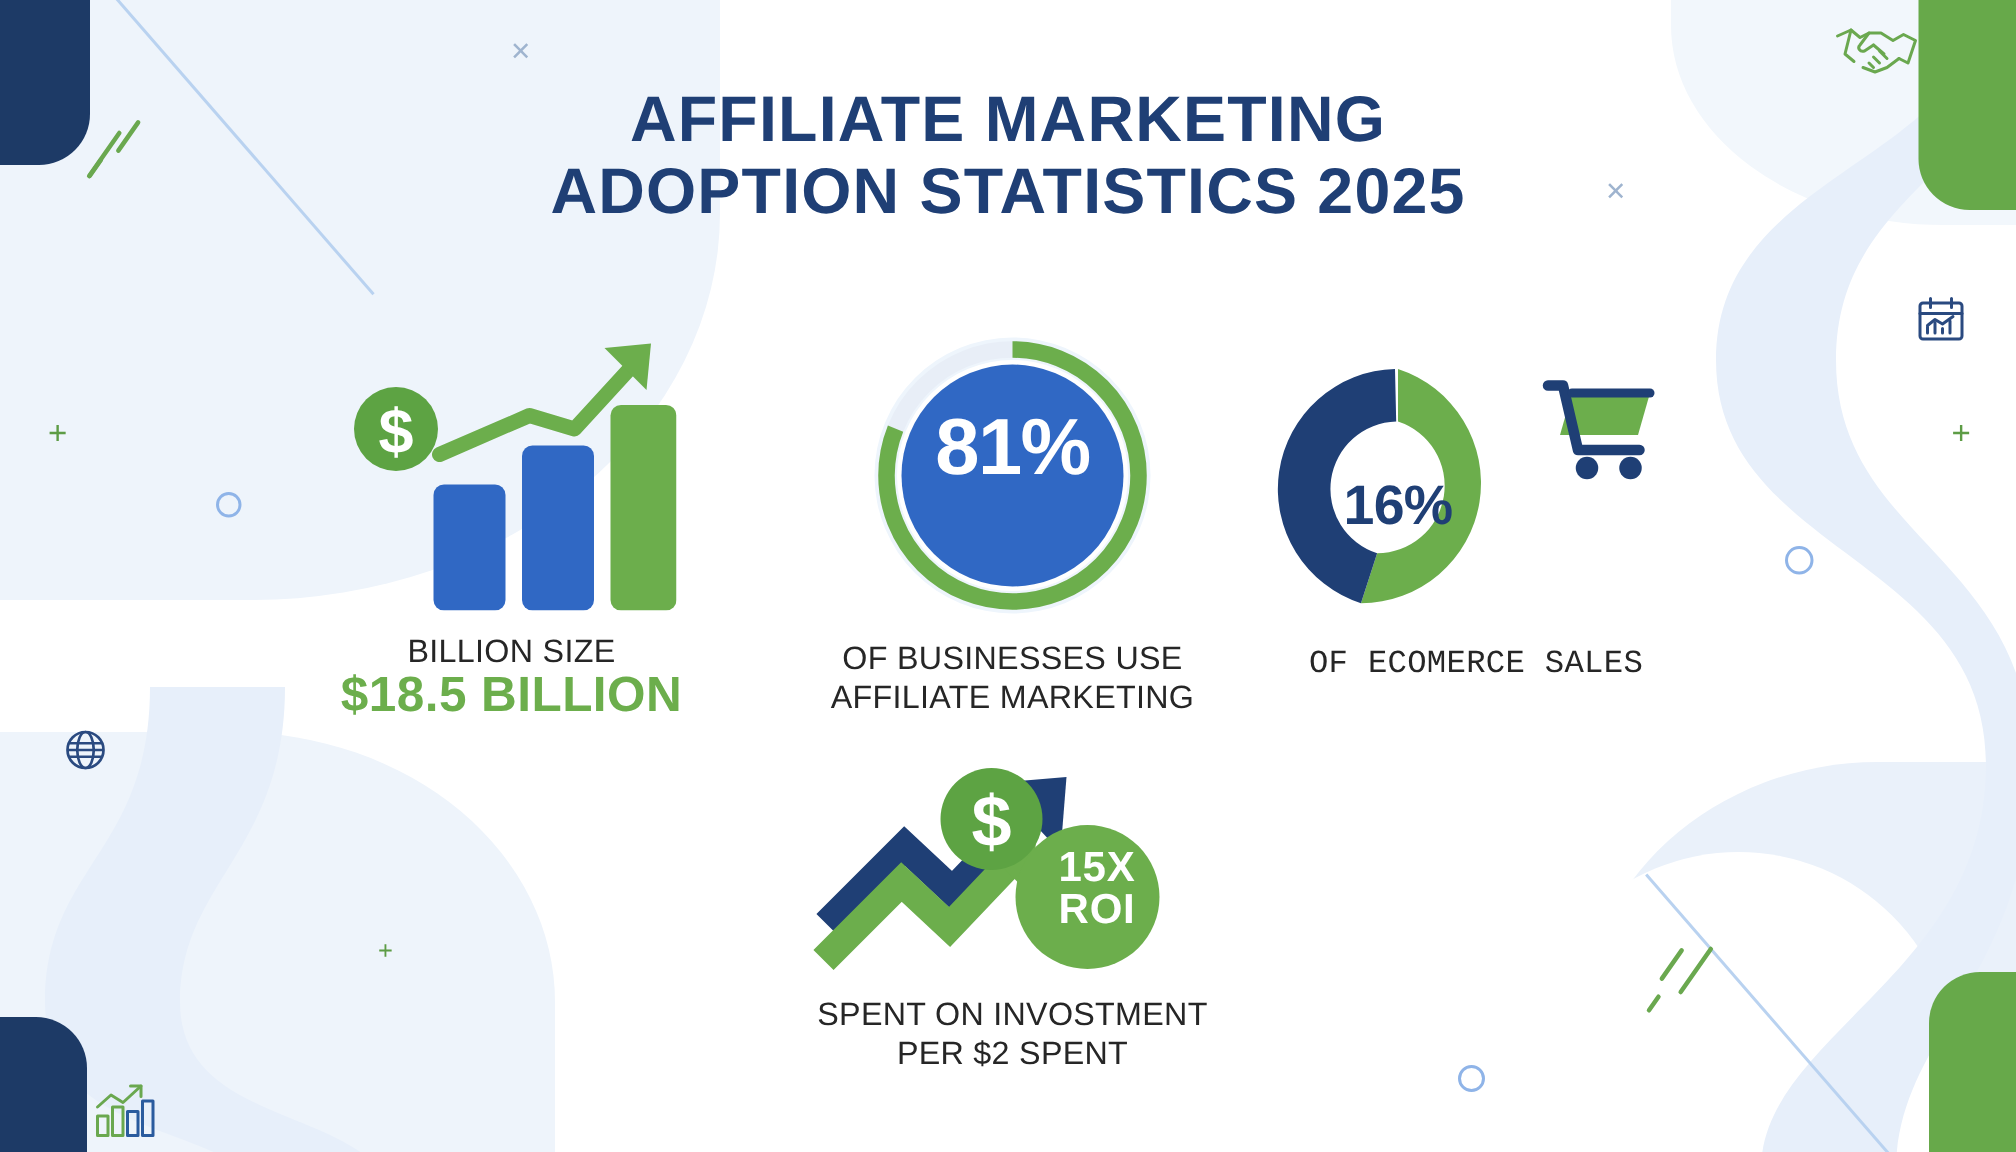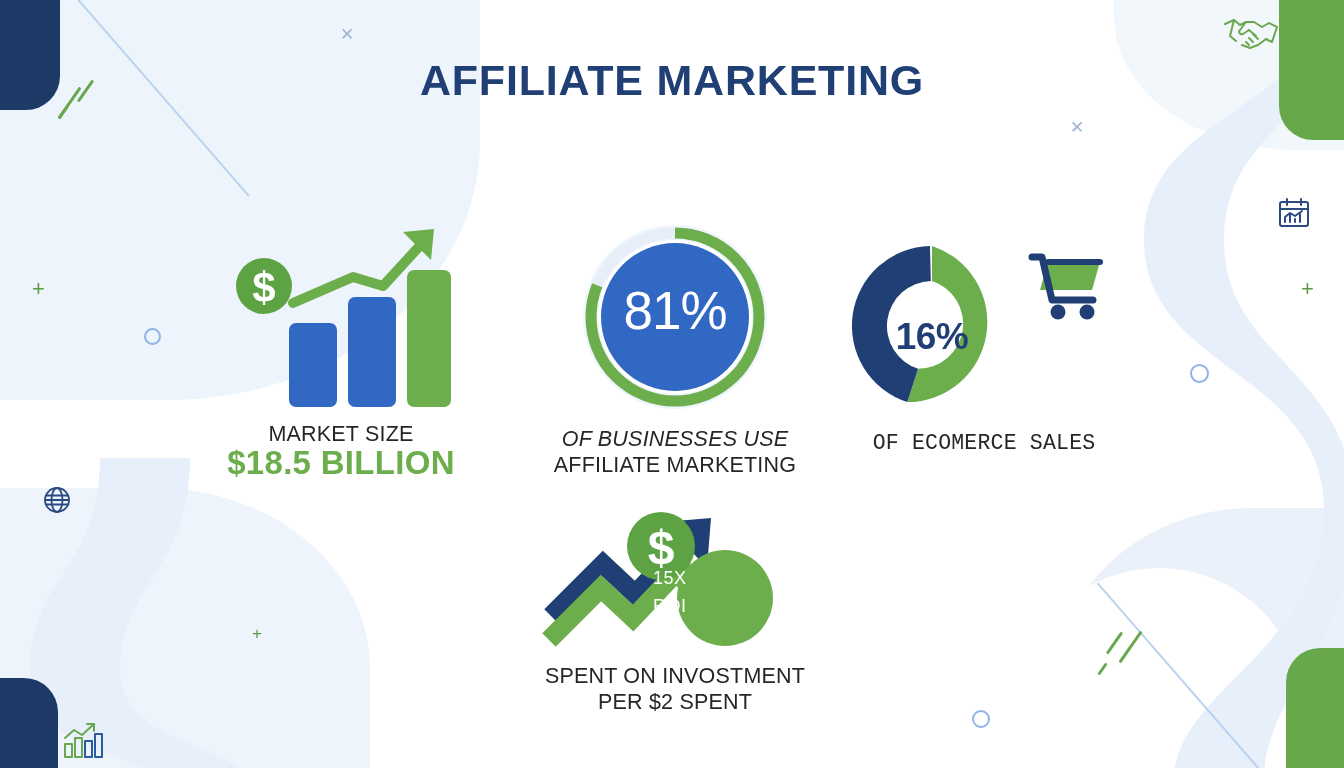--- a/index.html
+++ b/index.html
@@ -191,48 +191,48 @@
   .icon-holder {
     position: relative;
     width: 100%;
     display: flex;
     justify-content: center;
   }
 
   .pct-text-81 {
     position: absolute;
     left: 0; right: 0;
-    top: 58px;
+    top: 46px;
     color: #ffffff;
-    font-weight: normal;
+    font-weight: bold;
     font-size: 53px;
     letter-spacing: -1px;
     font-family: "Liberation Sans", sans-serif;
   }
   .pct-text-16 {
     position: absolute;
     left: 0; right: 0;
     top: 78px;
     color: #1f3f75;
     font-weight: bold;
     font-size: 37px;
     letter-spacing: -0.5px;
     font-family: "Liberation Sans", sans-serif;
   }
   .roi-badge-text {
     position: absolute;
     left: 148px;
     top: 52px;
     width: 104px;
     color: #ffffff;
-    font-weight: normal;
-    font-size: 18px;
+    font-weight: bold;
+    font-size: 28px;
     line-height: 28px;
     letter-spacing: 0.5px;
-    text-align: left;
+    text-align: right;
     font-family: "Liberation Sans", sans-serif;
   }
 </style>
 </head>
 <body>
 
 <div id="canvas">
 
   <div class="bg-layer">
 
@@ -318,20 +318,21 @@
         <rect x="23" y="19" width="7" height="16"></rect>
         <rect x="33" y="12" width="7" height="23"></rect>
       </g>
     </svg>
   </div>
 
   <div class="content">
 
     <div class="title-block">
       <div class="title-line">AFFILIATE MARKETING</div>
+      <div class="title-line">ADOPTION STATISTICS 2025</div>
     </div>
 
     <div class="stat" id="stat-market">
       <div class="icon-holder">
         <svg width="220" height="185" viewBox="0 0 220 185">
 
           <rect x="58" y="101" width="48" height="84" rx="7" fill="#3068c4"></rect>
           <rect x="117" y="75" width="48" height="110" rx="7" fill="#3068c4"></rect>
           <rect x="176" y="48" width="44" height="137" rx="7" fill="#6cae4c"></rect>
 
@@ -341,39 +342,39 @@
             <path d="M62 81 L122 55 L152 64 L196 16" stroke="#6cae4c" stroke-width="10" fill="none" stroke-linecap="round" stroke-linejoin="round"></path>
             <path d="M172 10 L203 7 L200 38 Z" fill="#6cae4c"></path>
           </g>
 
           <g>
             <circle cx="33" cy="64" r="28" fill="#5da343"></circle>
             <text x="33" y="80" text-anchor="middle" fill="#ffffff" font-family="Liberation Sans, sans-serif" font-size="42" font-weight="bold">$</text>
           </g>
         </svg>
       </div>
-      <div class="stat-label" style="margin-top:14px;">MARKET SIZE</div>
+      <div class="stat-label" style="margin-top:14px;">BILLION SIZE</div>
       <div class="stat-value-green">$18.5 BILLION</div>
     </div>
 
     <div class="stat" id="stat-businesses">
       <div class="icon-holder" style="position:relative; height:188px;">
         <svg width="190" height="190" viewBox="0 0 190 190">
 
           <circle cx="95" cy="95" r="92" fill="#eef5fc"></circle>
 
           <circle cx="95" cy="95" r="84" fill="none" stroke="#e8eef7" stroke-width="11"></circle>
           <circle cx="95" cy="95" r="84" fill="none" stroke="#6cae4c" stroke-width="11" stroke-dasharray="427.7 528.0" stroke-dashoffset="0" transform="rotate(-90 95 95)" stroke-linecap="butt"></circle>
 
           <circle cx="95" cy="95" r="77" fill="#ffffff"></circle>
           <circle cx="95" cy="95" r="74" fill="#3068c4"></circle>
         </svg>
         <div class="pct-text-81">81%</div>
       </div>
-      <div class="stat-label" style="margin-top:16px;font-style:italic;">OF BUSINESSES USE</div>
+      <div class="stat-label" style="margin-top:16px;">OF BUSINESSES USE</div>
       <div class="stat-label">AFFILIATE MARKETING</div>
     </div>
 
     <div class="stat" id="stat-ecommerce">
       <div class="icon-holder" style="position:relative; height:180px;">
         <svg width="280" height="180" viewBox="0 0 280 180" style="overflow:visible;">
 
           <g transform="translate(88,88)">
 
             <path d="M 0 -80 A 80 80 0 0 1 -24.7 76.1 L -13.9 42.8 A 45 45 0 0 0 0 -45 Z" fill="#6cae4c"></path>

